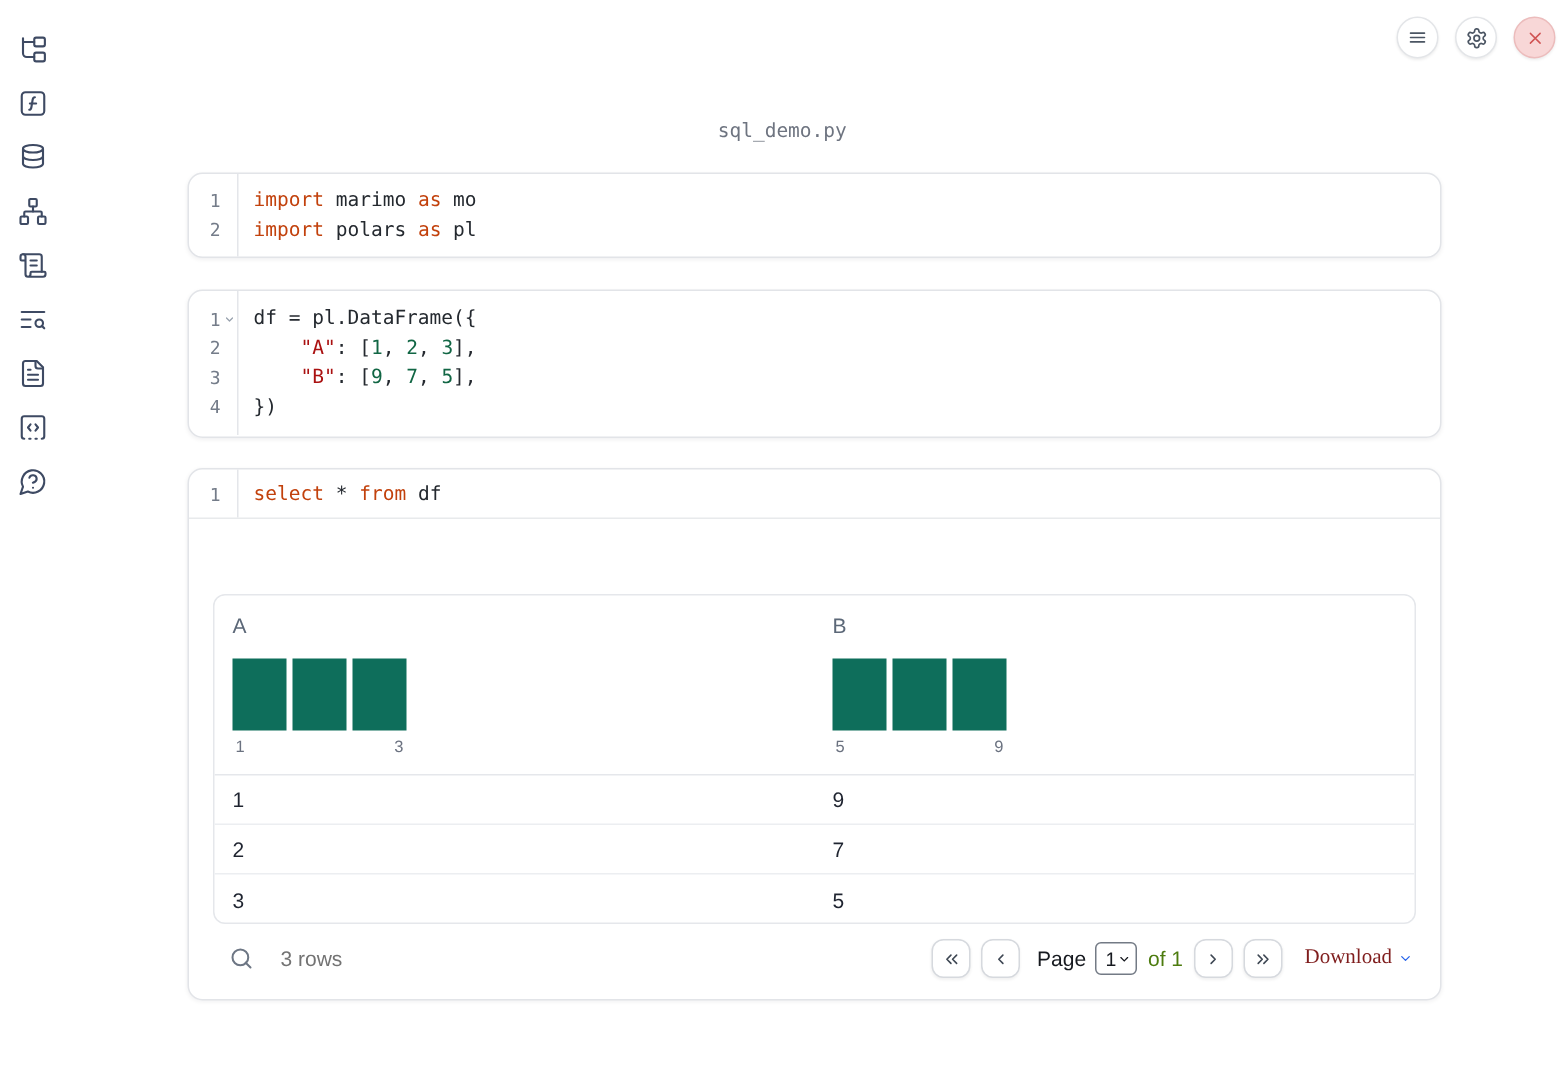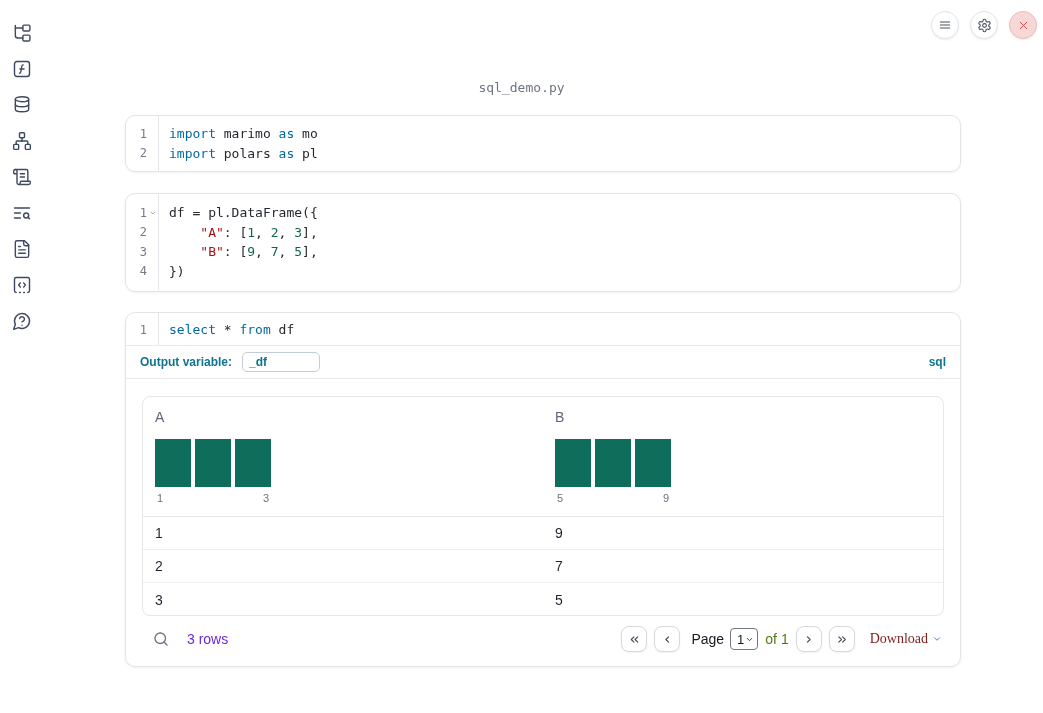--- a/index.html
+++ b/index.html
@@ -27,21 +27,21 @@
   #cell-2 { top:193px; height:99px; }
   #cell-3 { top:312px; height:355px; }
 
   .code-area { position:relative; padding:8px 0; font-family:"DejaVu Sans Mono",monospace; font-size:13px; color:#24292f; }
   #cell-2 .code-area { padding:9px 0; }
   .gutter-strip { position:absolute; left:0; top:0; bottom:0; width:33px; border-right:1px solid #e4e6ea; }
   .code-line { display:flex; height:19.5px; align-items:center; position:relative; }
   .ln { flex:0 0 21px; text-align:right; color:#747c89; font-size:12px; }
   .fold { flex:0 0 12px; display:flex; align-items:center; justify-content:center; }
   .code { padding-left:10px; white-space:pre; }
-  .tok-k { color:#0369a1; } .tok-s { color:#aa1111; } .tok-n { color:#116644; } .tok-p { color:#24292f; }
+  .tok-k { color:#c2410c; } .tok-s { color:#aa1111; } .tok-n { color:#116644; } .tok-p { color:#24292f; }
 
   
   .sql-editor { position:relative; height:33px; border-bottom:1px solid #e8eaec; padding:7px 0; font-family:"DejaVu Sans Mono",monospace; font-size:13px; color:#24292f; }
   .outvar-row { height:33px; display:flex; align-items:center; padding:0 14px; border-bottom:1px solid #e8eaec; }
   .outvar-label { font-size:12px; font-weight:bold; color:#0e7490; }
   .outvar-input { margin-left:10px; width:78px; height:20px; border:1px solid #c3cdd9; border-radius:5px; font-size:12px; font-weight:bold; color:#0e7490; padding:0 6px; font-family:"Liberation Sans",sans-serif; outline:none; }
   .outvar-spacer { flex:1; }
   .lang-label { font-size:12px; font-weight:bold; color:#0e7490; }
 
   
@@ -54,21 +54,21 @@
   .bar { width:36px; background:#0e6e5b; }
   .ticks { width:116px; display:flex; justify-content:space-between; font-size:11px; color:#6b7280; margin-top:5px; padding:0 2px; }
   .trow { display:flex; height:33px; border-bottom:1px solid #eceef1; font-size:14px; color:#1f2430; align-items:center; }
   .trow:last-child { border-bottom:none; }
   .tcell { width:50%; padding:0 12px; }
 
   
   .table-footer { height:46px; display:flex; align-items:center; padding:0 2px 0 10px; }
   .search-btn { background:none; border:none; cursor:pointer; width:20px; height:20px; }
   .search-btn svg { stroke:#6d7684; fill:none; stroke-width:1.8; stroke-linecap:round; }
-  .rowcount { margin-left:15px; font-size:14px; color:#6d28d9;text-align:right; }
+  .rowcount { margin-left:15px; font-size:14px; color:#737373;text-align:right; }
   .foot-spacer { flex:1; }
   .page-btn { width:26px; height:26px; border:1px solid #d6d9de; border-radius:8px; background:#fff; box-shadow:0 1px 2px rgba(0,0,0,.06); display:flex; align-items:center; justify-content:center; margin-left:7px; cursor:pointer; }
   .page-btn svg { stroke:#3f4854; fill:none; stroke-width:2; stroke-linecap:round; stroke-linejoin:round; }
   .page-word { margin-left:11px; font-size:14px; color:#16191f; }
   .page-select { margin-left:6px; height:22px; min-width:28px; border:1px solid #737a85; border-radius:4px; display:flex; align-items:center; padding:0 3px 0 6px; font-size:13px; color:#16191f; cursor:pointer; background:#fff; }
   .page-select svg { stroke:#16191f; fill:none; stroke-width:2.2; stroke-linecap:round; margin-left:1px; }
   .page-of { margin-left:7px; font-size:14px; color:#4d7c0f; }
   .download-btn { margin-left:15px; display:flex; align-items:center; gap:4px; background:none; border:none; color:#7f1d1d; font-size:14px; font-family:Liberation Serif, serif; cursor:pointer; }
   .download-btn svg { stroke:#2563eb; fill:none; stroke-width:2; stroke-linecap:round; stroke-linejoin:round; }
 </style>
@@ -228,26 +228,20 @@
     <div class="gutter-strip"></div>
     <div>
         <div class="code-line">
           <span class="ln">1</span>
           <span class="fold"></span>
           <span class="code"><span class="tok-k">select</span><span class="tok-p"> * </span><span class="tok-k">from</span><span class="tok-p"> df</span></span>
         </div>
       </div>
   </div>
 
-  <div class="outvar-row">
-    <span class="outvar-label">Output variable:</span>
-    <input class="outvar-input" value="_df" style="">
-    <span class="outvar-spacer"></span>
-    <span class="lang-label">sql</span>
-  </div>
 
   <div class="output">
     <div class="table-card">
       <div class="thead">
         <div class="col-header">
           <div class="col-label">A</div>
           <div class="hist">
               <div class="bar" style="height: 100%; background: rgb(14, 110, 91);"></div>
               <div class="bar" style="height: 100%; background: rgb(14, 110, 91);"></div>
               <div class="bar" style="height: 100%; background: rgb(14, 110, 91);"></div>

